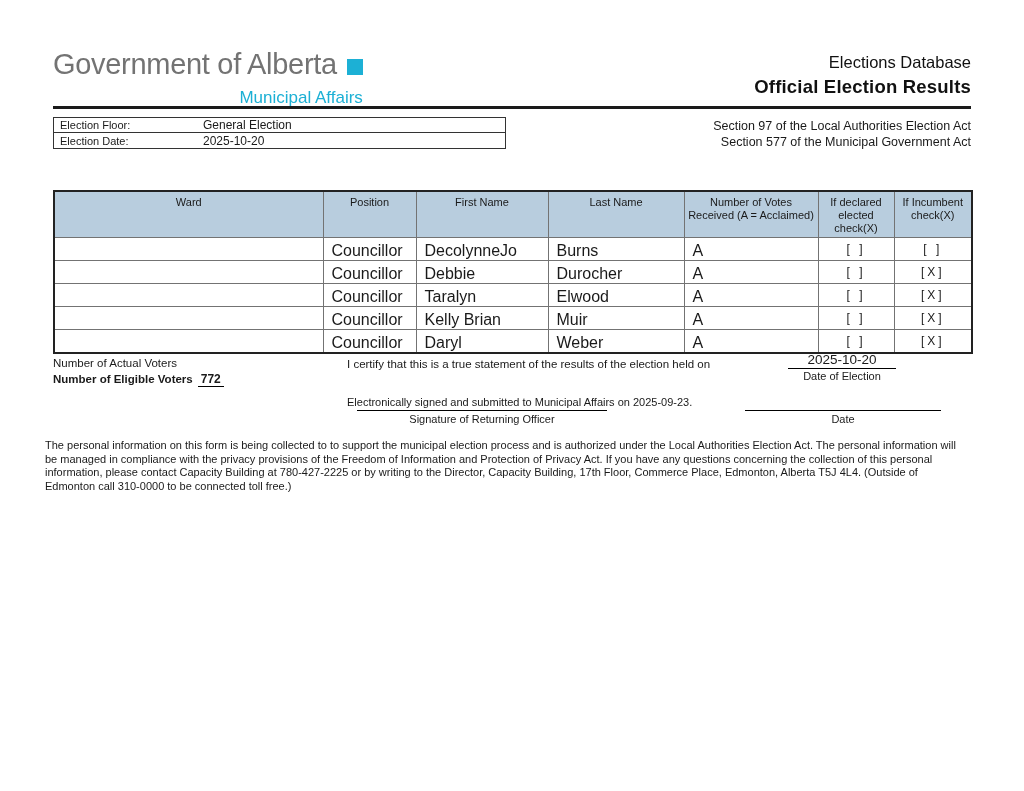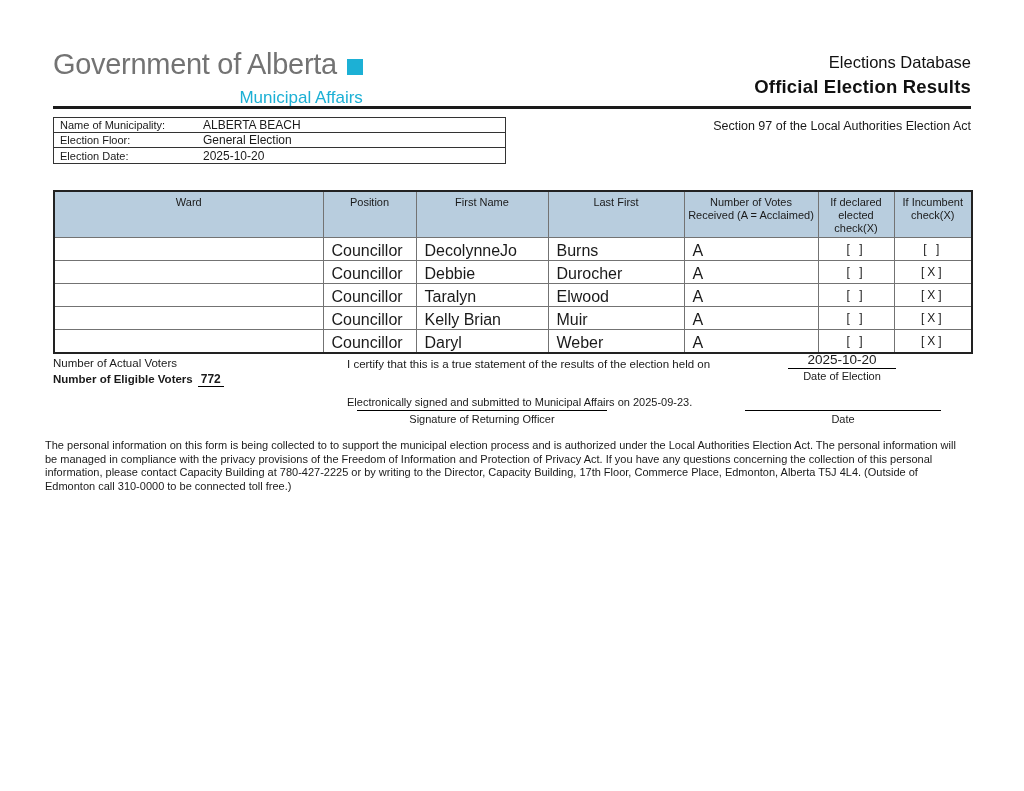--- a/index.html
+++ b/index.html
@@ -67,52 +67,49 @@
     <div class="brand-division">Municipal Affairs</div>
   </div>
   <div class="header-right">
     <div class="hr-line1">Elections Database</div>
     <div class="hr-line2">Official Election Results</div>
   </div>
   <div class="top-rule"></div>
 
   <div class="info-box">
     <div class="info-row">
-      <span class="info-label">Name of Municipality:</span>
-      <span class="info-value">ALBERTA BEACH</span>
-    </div>
-    <div class="info-row">
       <span class="info-label">Election Floor:</span>
       <span class="info-value">General Election</span>
     </div>
     <div class="info-row">
       <span class="info-label">Election Date:</span>
       <span class="info-value">2025-10-20</span>
     </div>
   </div>
   <div class="acts">
     <div>Section 97 of the Local Authorities Election Act</div>
+    <div>Section 577 of the Municipal Government Act</div>
   </div>
 
   <table class="results">
     <colgroup>
       <col style="width:269px">
         <col style="width:93px">
         <col style="width:132px">
         <col style="width:136px">
         <col style="width:134px">
         <col style="width:76px">
         <col style="width:78px">
     </colgroup>
     <thead>
       <tr>
         <th>Ward</th>
         <th>Position</th>
         <th>First Name</th>
-        <th>Last First</th>
+        <th>Last Name</th>
         <th>Number of Votes
 Received (A = Acclaimed)</th>
         <th>If declared
 elected
 check(X)</th>
         <th>If Incumbent
 check(X)</th>
       </tr>
     </thead>
     <tbody>

